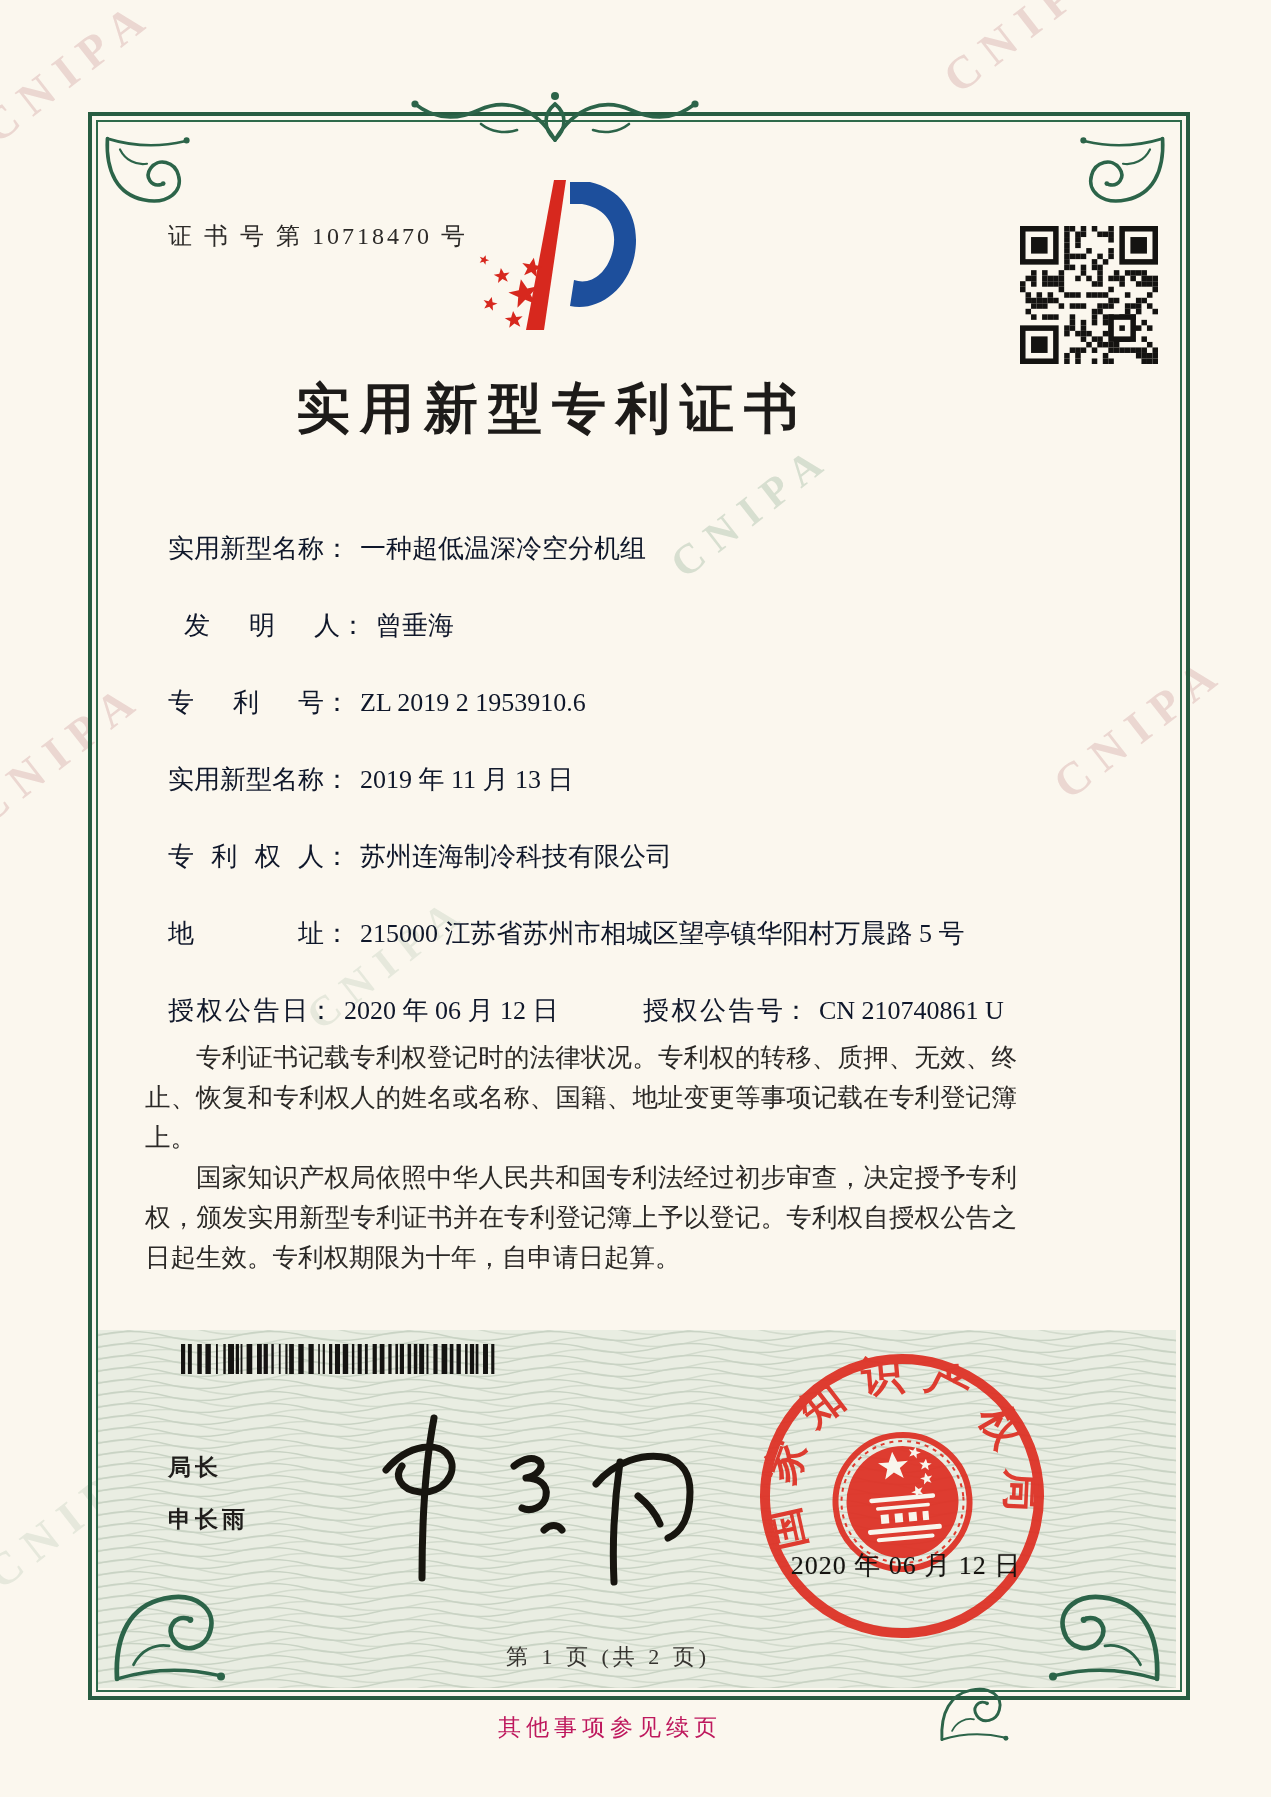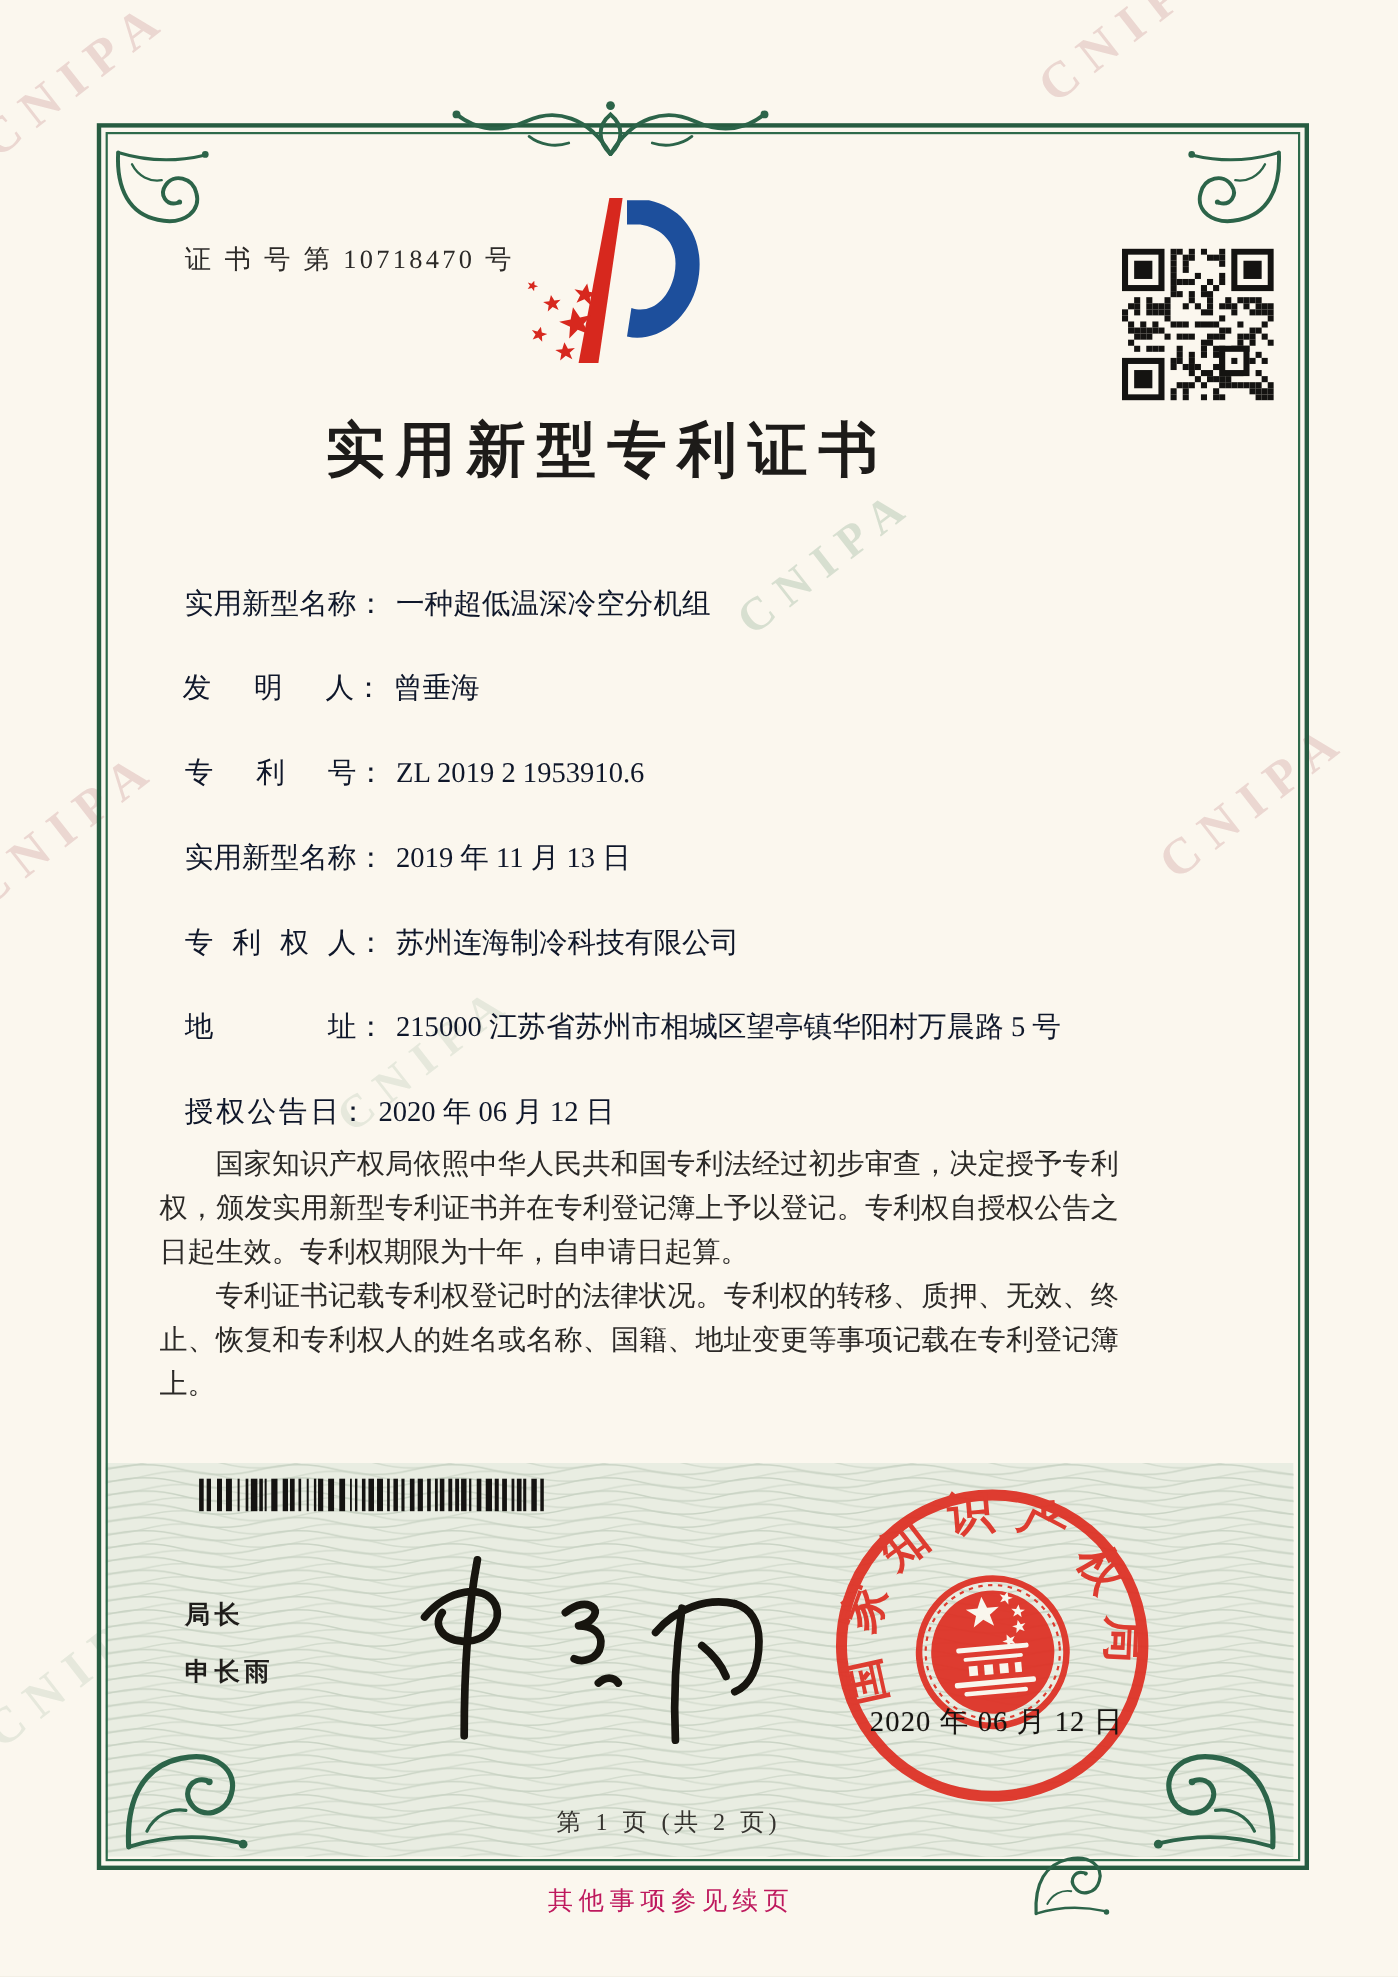--- a/index.html
+++ b/index.html
@@ -353,43 +353,46 @@
       <rect x="88.32" y="88.32" width="27.599999999999998" height="27.599999999999998" fill="#141311"></rect>
       <rect x="93.83999999999999" y="93.83999999999999" width="16.56" height="16.56" fill="#fbf7ee"></rect>
       <rect x="99.35999999999999" y="99.35999999999999" width="5.52" height="5.52" fill="#141311"></rect>
     </svg>
 
   <div class="abs title" style="left:252px;top:374px;width:600px;z-index:7;">实用新型专利证书</div>
 
   <div class="abs frow" style="left:168px;top:531px;z-index:7;">
     <span class="flabel">实用新型名称</span><span>：</span><span class="fvalue">一种超低温深冷空分机组</span>
   </div>
-  <div class="abs frow" style="left:166px;top:608px;z-index:7;">
+  <div class="abs frow" style="left:184px;top:608px;z-index:7;">
     <span class="flabel">发明人</span><span>：</span><span class="fvalue">曾垂海</span>
   </div>
   <div class="abs frow" style="left:168px;top:685px;z-index:7;">
     <span class="flabel">专利号</span><span>：</span><span class="fvalue">ZL 2019 2 1953910.6</span>
   </div>
   <div class="abs frow" style="left:168px;top:762px;z-index:7;">
     <span class="flabel">实用新型名称</span><span>：</span><span class="fvalue">2019 年 11 月 13 日</span>
   </div>
   <div class="abs frow" style="left:168px;top:839px;z-index:7;">
     <span class="flabel">专利权人</span><span>：</span><span class="fvalue">苏州连海制冷科技有限公司</span>
   </div>
   <div class="abs frow" style="left:168px;top:916px;z-index:7;">
     <span class="flabel">地址</span><span>：</span><span class="fvalue">215000 江苏省苏州市相城区望亭镇华阳村万晨路 5 号</span>
   </div>
 
   <div class="abs frow" style="left:168px;top:993px;z-index:7;">
     <span class="glabel">授权公告日</span><span>：</span><span class="fvalue">2020 年 06 月 12 日</span>
   </div>
+  <div class="abs frow" style="left:643px;top:993px;z-index:7;">
+    <span class="glabel">授权公告号</span><span>：</span><span class="fvalue">CN 210740861 U</span>
+  </div>
 
   <div class="abs bodytext" style="left:145px;top:1038px;z-index:7;">
+    <p>专利证书记载专利权登记时的法律状况。专利权的转移、质押、无效、终止、恢复和专利权人的姓名或名称、国籍、地址变更等事项记载在专利登记簿上。</p>
     <p>国家知识产权局依照中华人民共和国专利法经过初步审查，决定授予专利权，颁发实用新型专利证书并在专利登记簿上予以登记。专利权自授权公告之日起生效。专利权期限为十年，自申请日起算。</p>
-    <p>专利证书记载专利权登记时的法律状况。专利权的转移、质押、无效、终止、恢复和专利权人的姓名或名称、国籍、地址变更等事项记载在专利登记簿上。</p>
   </div>
 
   <svg class="abs ni" id="barcode" style="left:180px;top:1344px;z-index:7;" width="322" height="30" viewBox="0 0 322 30">
       <rect x="1" y="0" width="4.186752249486744" height="30" fill="#141311"></rect>
       <rect x="7.8838114039972425" y="0" width="3.940313994884491" height="30" fill="#141311"></rect>
       <rect x="17.27249299455434" y="0" width="4.524834394454956" height="30" fill="#141311"></rect>
       <rect x="25.414139141328633" y="0" width="5.414520978927612" height="30" fill="#141311"></rect>
       <rect x="35.98996650148183" y="0" width="1.8355185985565186" height="30" fill="#141311"></rect>
       <rect x="43.314977635629475" y="0" width="2.443352222442627" height="30" fill="#141311"></rect>
       <rect x="48.03174840379506" y="0" width="5.967420548200607" height="30" fill="#141311"></rect>

